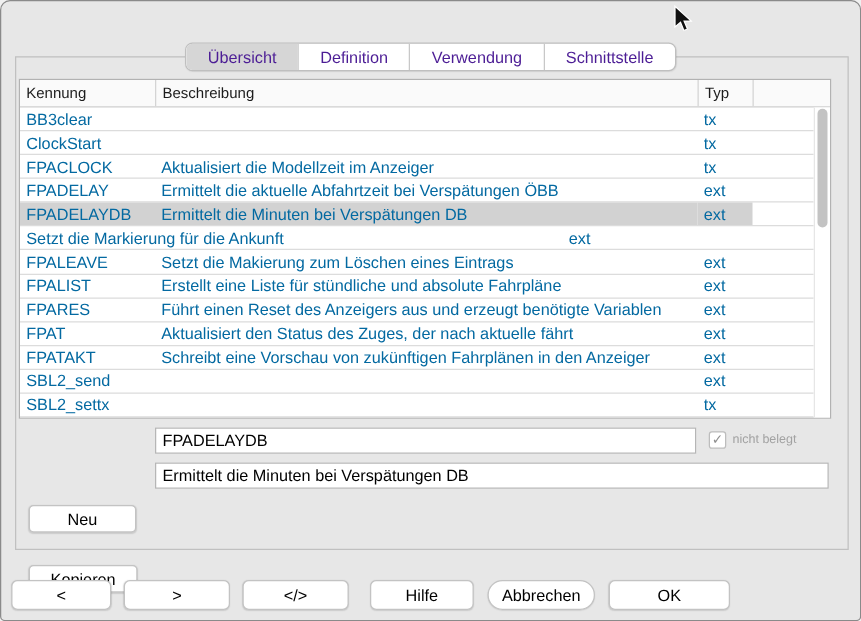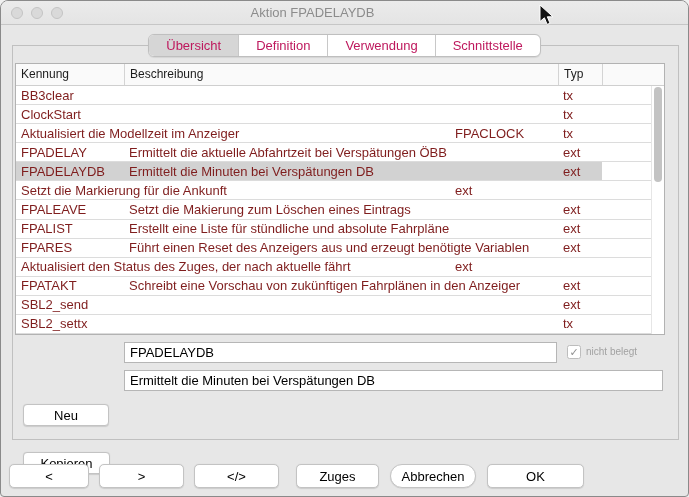--- a/index.html
+++ b/index.html
@@ -25,21 +25,21 @@
     position:absolute;top:0;left:0;right:64px;height:23px;line-height:23px;
     text-align:center;font-size:13px;color:#8c8c8c;white-space:nowrap;
   }
   
   .tabbar{position:absolute;top:33px;left:0;right:0;display:flex;justify-content:center;z-index:3;}
   .tabs{
     display:flex;background:#ffffff;border:1px solid #bfbfbf;border-radius:6px;
     overflow:hidden;height:23px;box-sizing:border-box;
     box-shadow:0 .5px 1px rgba(0,0,0,.08);
   }
-  .tab{padding:0 17px;line-height:21px;font-size:13px;color:#be185d;
+  .tab{padding:0 17px;line-height:21px;font-size:13px;color:#4c1d95;
     border-left:1px solid #c8c8c8;cursor:default;}
   .tab:first-child{border-left:none;}
   .tab.selected{background:#d6d6d6;}
   
   .groupbox{
     position:absolute;left:11px;top:44px;width:667px;height:395px;
     box-sizing:border-box;border:1px solid #c0c0c0;background:#e7e7e7;z-index:1;
   }
   
   .table{
@@ -49,21 +49,21 @@
   }
   .thead{display:flex;height:21px;flex:none;background:#fafafa;
     border-bottom:1px solid #cfcfcf;font-size:12px;color:#1c1c1c;}
   .th{line-height:20px;padding:0 5px;box-sizing:border-box;white-space:nowrap;overflow:hidden;}
   .th-k{width:108px;}
   .th-b{width:434px;border-left:1px solid #d4d4d4;}
   .th-t{width:44px;border-left:1px solid #d4d4d4;}
   .th-f{flex:1;border-left:1px solid #d4d4d4;}
   .tbody{flex:1;display:flex;min-height:0;}
   .rows{width:635px;display:flex;flex-direction:column;}
-  .row{flex:1;display:flex;border-bottom:1px solid #dcdcdc;font-size:13px;color:#7f1d1d;align-items:flex-end;}
+  .row{flex:1;display:flex;border-bottom:1px solid #dcdcdc;font-size:13px;color:#0369a1;align-items:flex-end;}
   .cell{padding:0 5px;box-sizing:border-box;white-space:nowrap;overflow:hidden;height:100%;display:flex;align-items:center;}
   .c-k{width:108px;}
   .c-b{width:434px;}
   .c-t{width:44px;}
   .c-f{flex:1;}
   .row.selected .c-k,.row.selected .c-b,.row.selected .c-t{background:#d2d2d2;}
   .vscroll{width:13px;border-left:1px solid #e6e6e6;position:relative;background:#ffffff;box-sizing:border-box;}
   .thumb{position:absolute;top:1px;left:2px;width:8px;height:95px;border-radius:4px;background:#c3c3c3;}
   
   .f-label{position:absolute;left:15px;width:100px;text-align:right;font-size:13px;color:#000;}
@@ -100,28 +100,20 @@
   .bottombar .btn:nth-child(6){width:97px;margin-left:11px;}
   .bottombar .btn:nth-child(7){width:88px;margin-left:11px;padding-left:22px;}
   
   .cursor{position:absolute;left:537px;top:3px;z-index:10;pointer-events:none;}
 </style>
 </head>
 <body>
 
 <div class="window">
 
-  <div class="titlebar">
-    <div class="traffic">
-      <span class="light"></span>
-      <span class="light"></span>
-      <span class="light"></span>
-    </div>
-    <div class="title">Aktion FPADELAYDB</div>
-  </div>
 
   <div class="groupbox"></div>
 
   <div class="tabbar">
     <div class="tabs" id="tabs">
         <div class="tab selected">Übersicht</div>
         <div class="tab">Definition</div>
         <div class="tab">Verwendung</div>
         <div class="tab">Schnittstelle</div>
       </div>
@@ -142,22 +134,22 @@
             <div class="cell c-t">tx</div>
             <div class="cell c-f"></div>
           </div>
           <div class="row">
             <div class="cell c-k">ClockStart</div>
             <div class="cell c-b"></div>
             <div class="cell c-t">tx</div>
             <div class="cell c-f"></div>
           </div>
           <div class="row">
+            <div class="cell c-k">FPACLOCK</div>
             <div class="cell c-b">Aktualisiert die Modellzeit im Anzeiger</div>
-            <div class="cell c-k">FPACLOCK</div>
             <div class="cell c-t">tx</div>
             <div class="cell c-f"></div>
           </div>
           <div class="row">
             <div class="cell c-k">FPADELAY</div>
             <div class="cell c-b">Ermittelt die aktuelle Abfahrtzeit bei Verspätungen ÖBB</div>
             <div class="cell c-t">ext</div>
             <div class="cell c-f"></div>
           </div>
           <div class="row selected">
@@ -183,20 +175,21 @@
             <div class="cell c-t">ext</div>
             <div class="cell c-f"></div>
           </div>
           <div class="row">
             <div class="cell c-k">FPARES</div>
             <div class="cell c-b">Führt einen Reset des Anzeigers aus und erzeugt benötigte Variablen</div>
             <div class="cell c-t">ext</div>
             <div class="cell c-f"></div>
           </div>
           <div class="row">
+            <div class="cell c-k">FPAT</div>
             <div class="cell c-b">Aktualisiert den Status des Zuges, der nach aktuelle fährt</div>
             <div class="cell c-t">ext</div>
             <div class="cell c-f"></div>
           </div>
           <div class="row">
             <div class="cell c-k">FPATAKT</div>
             <div class="cell c-b">Schreibt eine Vorschau von zukünftigen Fahrplänen in den Anzeiger</div>
             <div class="cell c-t">ext</div>
             <div class="cell c-f"></div>
           </div>
@@ -232,21 +225,21 @@
       <button class="btn">Kopieren</button>
       <button class="btn">Entfernen</button>
       <button class="btn">Dokumentation</button>
       <button class="btn">Test</button>
     </div>
 
   <div class="bottombar" id="bottombar">
       <button class="btn">&lt;</button>
       <button class="btn">&gt;</button>
       <button class="btn">&lt;/&gt;</button>
-      <button class="btn">Zuges</button>
+      <button class="btn">Hilfe</button>
       <button class="btn">Abbrechen</button>
       <button class="btn">OK</button>
     </div>
 
   <svg class="cursor" width="16" height="23" viewBox="0 0 16 23">
     <path d="M2 1 L2 17.5 L6.4 13.8 L9.1 20.4 L12 19.2 L9.3 12.8 L15 12.8 Z" fill="#111111" stroke="#ffffff" stroke-width="1"></path>
   </svg>
 
 </div>
 

